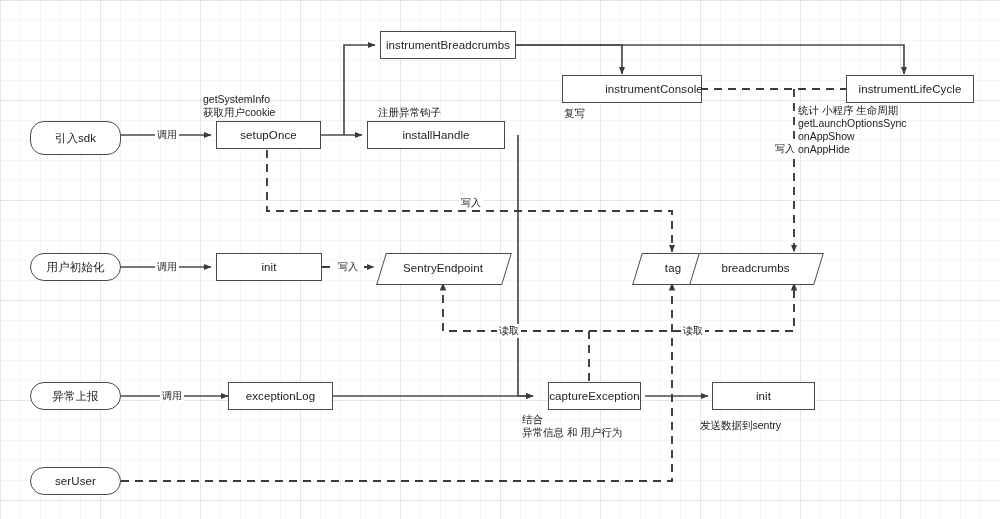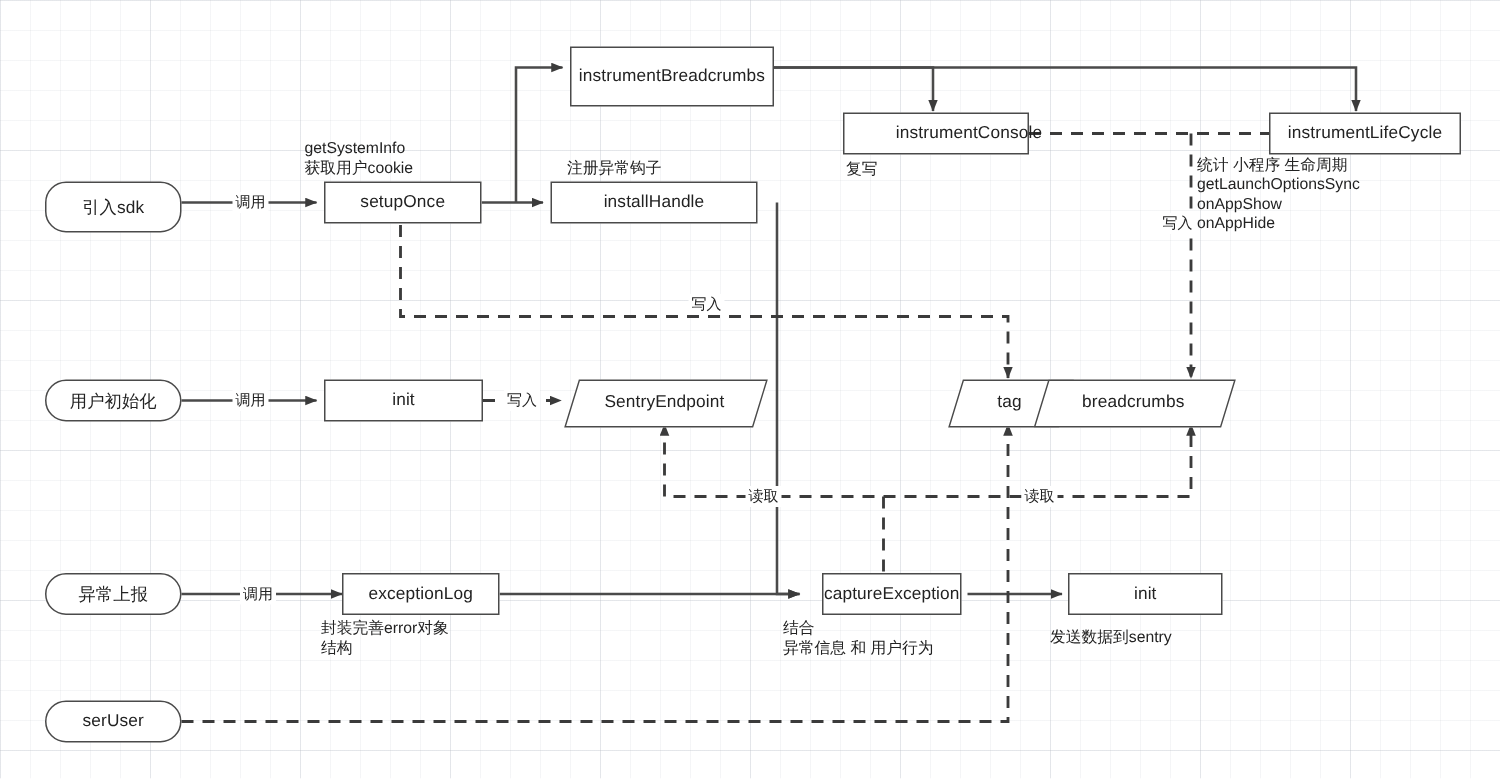--- a/index.html
+++ b/index.html
@@ -115,25 +115,25 @@
   </div>
 
   <div class="node" style="left:216px;top:121px;width:105px;height:28px;">
     <span>setupOnce</span>
   </div>
 
   <div class="node" style="left:367px;top:121px;width:138px;height:28px;">
     <span>installHandle</span>
   </div>
 
-  <div class="node" style="left:380px;top:31px;width:136px;height:40px;">
+  <div class="node" style="left:380px;top:31px;width:136px;height:28px;">
     <span>instrumentBreadcrumbs</span>
   </div>
 
-  <div class="node" style="left:562px;top:75px;width:124px;height:28px;padding-left:44px;">
+  <div class="node" style="left:562px;top:75px;width:140px;height:28px;padding-left:44px;">
     <span>instrumentConsole</span>
   </div>
 
   <div class="node" style="left:846px;top:75px;width:128px;height:28px;">
     <span>instrumentLifeCycle</span>
   </div>
 
   <div class="node terminal" style="left:30px;top:253px;width:91px;height:28px;">
     <span>用户初始化</span>
   </div>
@@ -182,22 +182,20 @@
 
   <div class="cap" style="left:378px;top:106px;width:116px;">注册异常钩子</div>
 
   <div class="cap" style="left:564px;top:107px;width:120px;">复写</div>
 
   <div class="cap" style="left:798px;top:104px;width:176px;">统计 小程序 生命周期
 getLaunchOptionsSync
 onAppShow
 onAppHide</div>
 
-  <div class="cap" style="left:214px;top:413px;width:134px;">封装完善error对象
-结构</div>
 
   <div class="cap" style="left:522px;top:413px;width:136px;">结合
 异常信息 和 用户行为</div>
 
   <div class="cap" style="left:700px;top:419px;width:128px;">发送数据到sentry</div>
 
   <div class="edgelabel" style="left:155px;top:128px;">调用</div>
 
   <div class="edgelabel" style="left:155px;top:260px;">调用</div>
 

